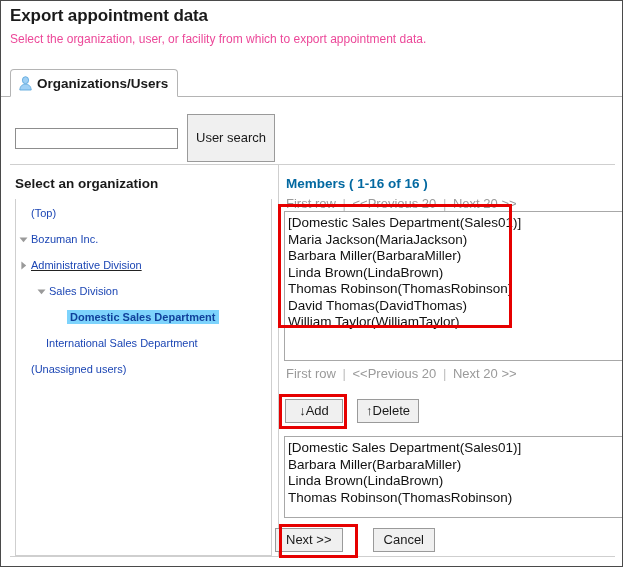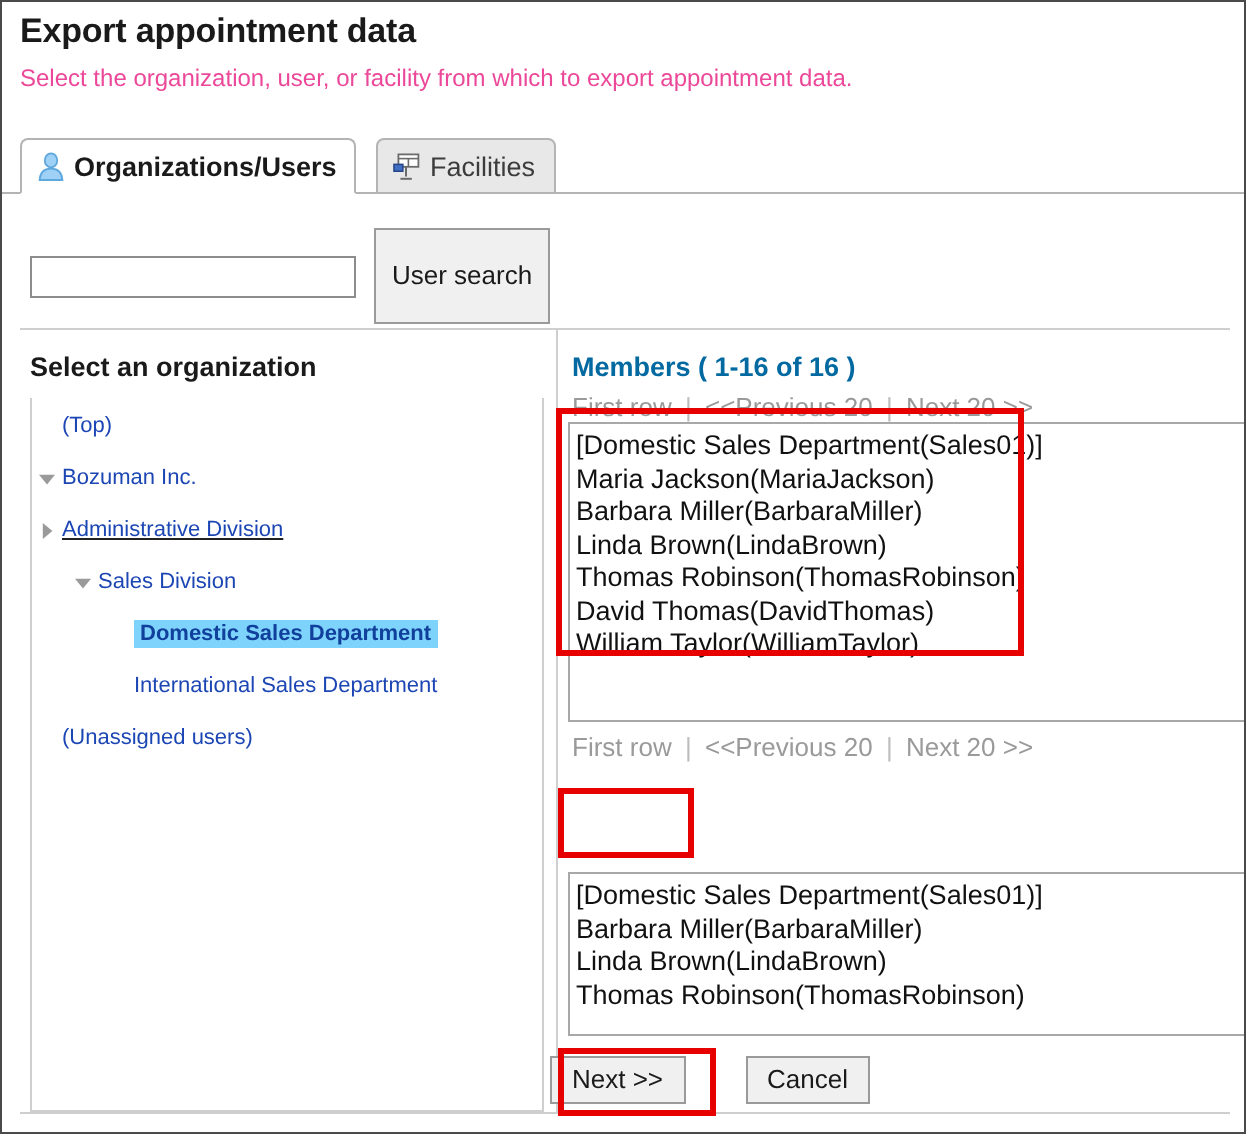--- a/index.html
+++ b/index.html
@@ -311,33 +311,20 @@
     <div class="tab active">
       <span class="tab-icon">
         <svg width="15" height="15" viewBox="0 0 15 15">
           <ellipse cx="7.5" cy="4.2" rx="3.1" ry="3.5" fill="#9fd0f5" stroke="#5fa8dd" stroke-width="0.9"></ellipse>
           <path d="M1.8 14 C2.1 9.6 4.6 8.3 7.5 8.3 C10.4 8.3 12.9 9.6 13.2 14 Z" fill="#9fd0f5" stroke="#5fa8dd" stroke-width="0.9"></path>
         </svg>
       </span>
       <span class="tab-label">Organizations/Users</span>
     </div>
 
-    <div class="tab inactive">
-      <span class="tab-icon">
-        <svg width="15" height="15" viewBox="0 0 15 15">
-          <rect x="3.2" y="1.2" width="10" height="6.2" fill="#ffffff" stroke="#6b6b6b" stroke-width="0.9"></rect>
-          <line x1="3.2" y1="3.3" x2="13.2" y2="3.3" stroke="#6b6b6b" stroke-width="0.8"></line>
-          <line x1="8.2" y1="3.3" x2="8.2" y2="7.4" stroke="#6b6b6b" stroke-width="0.8"></line>
-          <rect x="1.0" y="6.2" width="4.4" height="3.4" fill="#3f6fc4" stroke="#27478a" stroke-width="0.8"></rect>
-          <line x1="7.0" y1="7.4" x2="7.0" y2="12.2" stroke="#6b6b6b" stroke-width="1"></line>
-          <line x1="4.2" y1="13.4" x2="9.9" y2="13.4" stroke="#6b6b6b" stroke-width="1"></line>
-        </svg>
-      </span>
-      <span class="tab-label">Facilities</span>
-    </div>
   </div>
 
   <div class="search-row">
     <input class="search-input" type="text" placeholder="" style="">
     <button class="btn">User search</button>
   </div>
 
   <div class="hr-main"></div>
   <div class="v-divider"></div>
   <div class="bottom-rule"></div>
@@ -370,21 +357,21 @@
           <svg width="11" height="11" viewBox="0 0 11 11">
             <polygon points="1.5,3.4 9.5,3.4 5.5,8.2" fill="#9a9a9a"></polygon>
           </svg>
         </span>
         <span class="tree-label">Sales Division</span>
       </div>
       <div class="tree-row selected" style="padding-left: 36px;">
         <span class="tw-arrow"></span>
         <span class="tree-label">Domestic Sales Department</span>
       </div>
-      <div class="tree-row" style="padding-left: 36px;">
+      <div class="tree-row" style="padding-left: 15px;">
         <span class="tw-arrow"></span>
         <span class="tree-label">International Sales Department</span>
       </div>
       <div class="tree-row" style="padding-left: 0px;">
         <span class="tw-arrow"></span>
         <span class="tree-label">(Unassigned users)</span>
       </div>
     </div>
 
   <div class="members-title">Members ( 1-16 of 16 )</div>
@@ -408,20 +395,24 @@
     </div>
 
   <div class="pager pager-bottom">
     <span>First row</span>
     <span class="sep">|</span>
     <span>&lt;&lt;Previous 20</span>
     <span class="sep">|</span>
     <span>Next 20 &gt;&gt;</span>
   </div>
 
+  <div class="addrow">
+    <button class="btn btn-arrow">↓Add</button>
+    <button class="btn btn-arrow">↑Delete</button>
+  </div>
 
   <div class="listbox listbox-selected" id="selected-list">
       <div class="list-item">[Domestic Sales Department(Sales01)]</div>
       <div class="list-item">Barbara Miller(BarbaraMiller)</div>
       <div class="list-item">Linda Brown(LindaBrown)</div>
       <div class="list-item">Thomas Robinson(ThomasRobinson)</div>
     </div>
 
   <div class="footer-row">
     <button class="btn btn-footer">Next &gt;&gt;</button>

